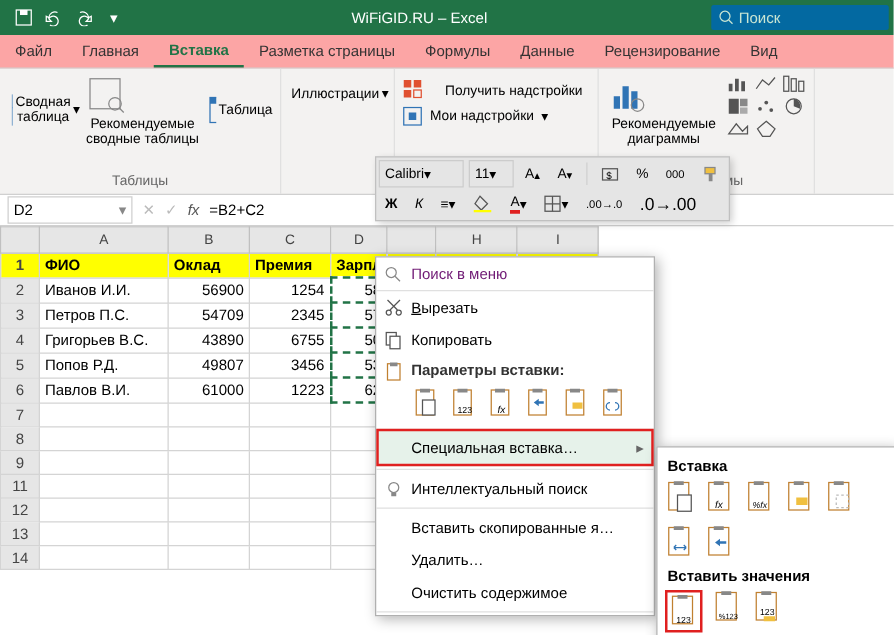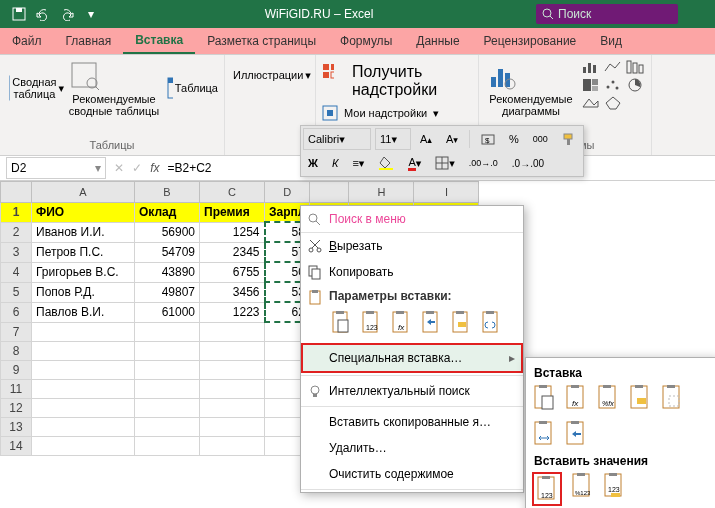--- a/index.html
+++ b/index.html
@@ -1,20 +1,20 @@
 <!DOCTYPE html>
 <html><head>
 <meta charset="utf-8">
 <style>
 body{margin:0;font-family:"Segoe UI",Arial,sans-serif;font-size:12px;background:#fff;overflow:hidden}
 .titlebar{background:#217346;height:28px;display:flex;align-items:center;color:#fff}
 .titlebar .qat{display:flex;align-items:center;gap:2px;padding-left:8px}
 .qat-btn{width:22px;height:22px;display:flex;align-items:center;justify-content:center;color:#fff}
 .title-text{flex:1;text-align:center;font-size:12px}
-.search-box{background:#701a75;height:20px;width:130px;margin-right:37px;display:flex;align-items:center;padding:0 6px;border-radius:2px;color:#c9e5d3}
+.search-box{background:#0369a1;height:20px;width:130px;margin-right:4px;display:flex;align-items:center;padding:0 6px;border-radius:2px;color:#c9e5d3}
 .tabs{display:flex;background:#fca5a5;border-bottom:1px solid #d0d0d0;height:26px}
 .tab{padding:4px 12px;font-size:12px;color:#333;border:none;background:none;cursor:pointer}
 .tab.active{color:#217346;font-weight:600;border-bottom:2px solid #217346}
 .ribbon{background:#f3f2f1;height:100px;display:flex;border-bottom:1px solid #d0d0d0}
 .ribbon-group{display:flex;flex-direction:column;align-items:center;padding:4px 6px;border-right:1px solid #e0e0e0}
 .ribbon-group-items{display:flex;gap:4px}
 .ribbon-btn-big{display:flex;flex-direction:row;align-items:center;width:68px;text-align:center;font-size:11px;line-height:12px;gap:2px}
 .ribbon-btn-mid{flex-direction:column;align-items:flex-start;width:92px}
 .ribbon-group-label{font-size:11px;color:#666;margin-top:auto}
 .icon32{width:32px;height:32px}
@@ -33,21 +33,21 @@
 .rowhdr{background:#e6e6e6;text-align:center;width:22px;font-size:11px;color:#444}
 .colA{width:100px}.colB{width:62px}.colC{width:62px}.colD{width:36px}.colE{width:36px}.colH{width:62px}.colI{width:62px}
 .hdr-yellow td{background:#ffff00;font-weight:600}
 .num{text-align:right}
 .ctx-menu{position:absolute;top:205px;left:300px;width:222px;background:#fff;border:1px solid #b0b0b0;box-shadow:2px 2px 10px rgba(0,0,0,0.3);font-size:12px}
 .ctx-item{display:flex;align-items:center;height:26px;padding:0 8px 0 28px;position:relative}
 .ctx-item .icon{position:absolute;left:6px;width:16px;height:16px}
 .ctx-heading{padding:4px 8px 2px 28px;font-size:12px;font-weight:600;color:#333;position:relative}
 .paste-opts{display:flex;gap:6px;padding:4px 8px 6px 28px}
 .paste-icon{width:22px;height:26px;border:1px solid transparent}
-.ctx-search{display:flex;align-items:center;height:26px;border-bottom:1px solid #e0e0e0;color:#ec4899;padding-left:28px;position:relative}
+.ctx-search{display:flex;align-items:center;height:26px;border-bottom:1px solid #e0e0e0;color:#701a75;padding-left:28px;position:relative}
 .ctx-search .icon{position:absolute;left:6px}
 .ctx-highlight{background:#e6f2ea;border:2px solid #e02020;height:26px;display:flex;align-items:center;padding-left:26px;justify-content:space-between;padding-right:6px}
 .arrow{color:#666}
 .ctx-sep{height:1px;background:#e0e0e0;margin:2px 0}
 .submenu{position:absolute;top:357px;left:525px;width:178px;background:#fff;border:1px solid #b0b0b0;box-shadow:2px 2px 10px rgba(0,0,0,0.3);padding:6px}
 .submenu-heading{font-weight:600;font-size:12px;margin:2px 0 4px 2px}
 .submenu-grid{display:flex;flex-wrap:wrap;gap:8px;margin-bottom:6px}
 .sub-icon{width:24px;height:28px}
 .red-box{border:2px solid #e02020;padding:1px}
 .selcell{border:2px dashed #217346!important}
@@ -136,21 +136,21 @@
       <svg class="icon32">
           <rect x="2" y="6" width="22" height="18" fill="none" stroke="#888"></rect>
           <circle cx="9" cy="12" r="2" fill="#f0a030"></circle>
           <path d="M4 22l6-6 6 4 6-8v10z" fill="#6eb04a"></path>
         </svg>
       <span>Иллюстрации</span>
         <span>▾</span>
     </div>
   </div>
   <div class="ribbon-group" style="flex-direction:column;align-items:flex-start;gap:6px;padding-top:8px;width:150px">
-    <div style="display:flex;align-items:flex-start;gap:18px;font-size:16px">
+    <div style="display:flex;align-items:flex-end;gap:18px;font-size:11px">
       <svg width="16" height="16">
           <rect x="1" y="1" width="6" height="6" fill="#e05030"></rect>
           <rect x="9" y="1" width="6" height="6" fill="#e05030"></rect>
           <rect x="1" y="9" width="6" height="6" fill="#e05030"></rect>
           <rect x="9" y="9" width="6" height="6" fill="none" stroke="#e05030"></rect>
         </svg>
       <span>Получить надстройки</span>
     </div>
     <div style="display:flex;align-items:center;gap:6px;font-size:11px">
       <svg width="16" height="16">
@@ -429,21 +429,21 @@
           <rect x="1" y="12" width="14" height="2" fill="#ffff00"></rect>
         </svg>
       </div>
     <div class="mini-cell"><span style="border-bottom:3px solid #e02020">A</span>▾</div>
     <div class="mini-cell"><svg width="14" height="14">
           <rect x="1" y="1" width="12" height="12" fill="none" stroke="#555"></rect>
           <line x1="1" y1="7" x2="13" y2="7" stroke="#555"></line>
           <line x1="7" y1="1" x2="7" y2="13" stroke="#555"></line>
         </svg>▾</div>
     <div class="mini-cell" style="font-size:9px">.00→.0</div>
-    <div class="mini-cell" style="font-size:10px">.0→.00</div>
+    <div class="mini-cell" style="font-size:14px">.0→.00</div>
   </div>
 </div>
 
 <div class="ctx-menu">
   <div class="ctx-search">
     <svg class="icon" width="14" height="14">
         <circle cx="6" cy="6" r="4" fill="none" stroke="#888"></circle>
         <line x1="9" y1="9" x2="13" y2="13" stroke="#888"></line>
       </svg>
     <span>Поиск в меню</span>

